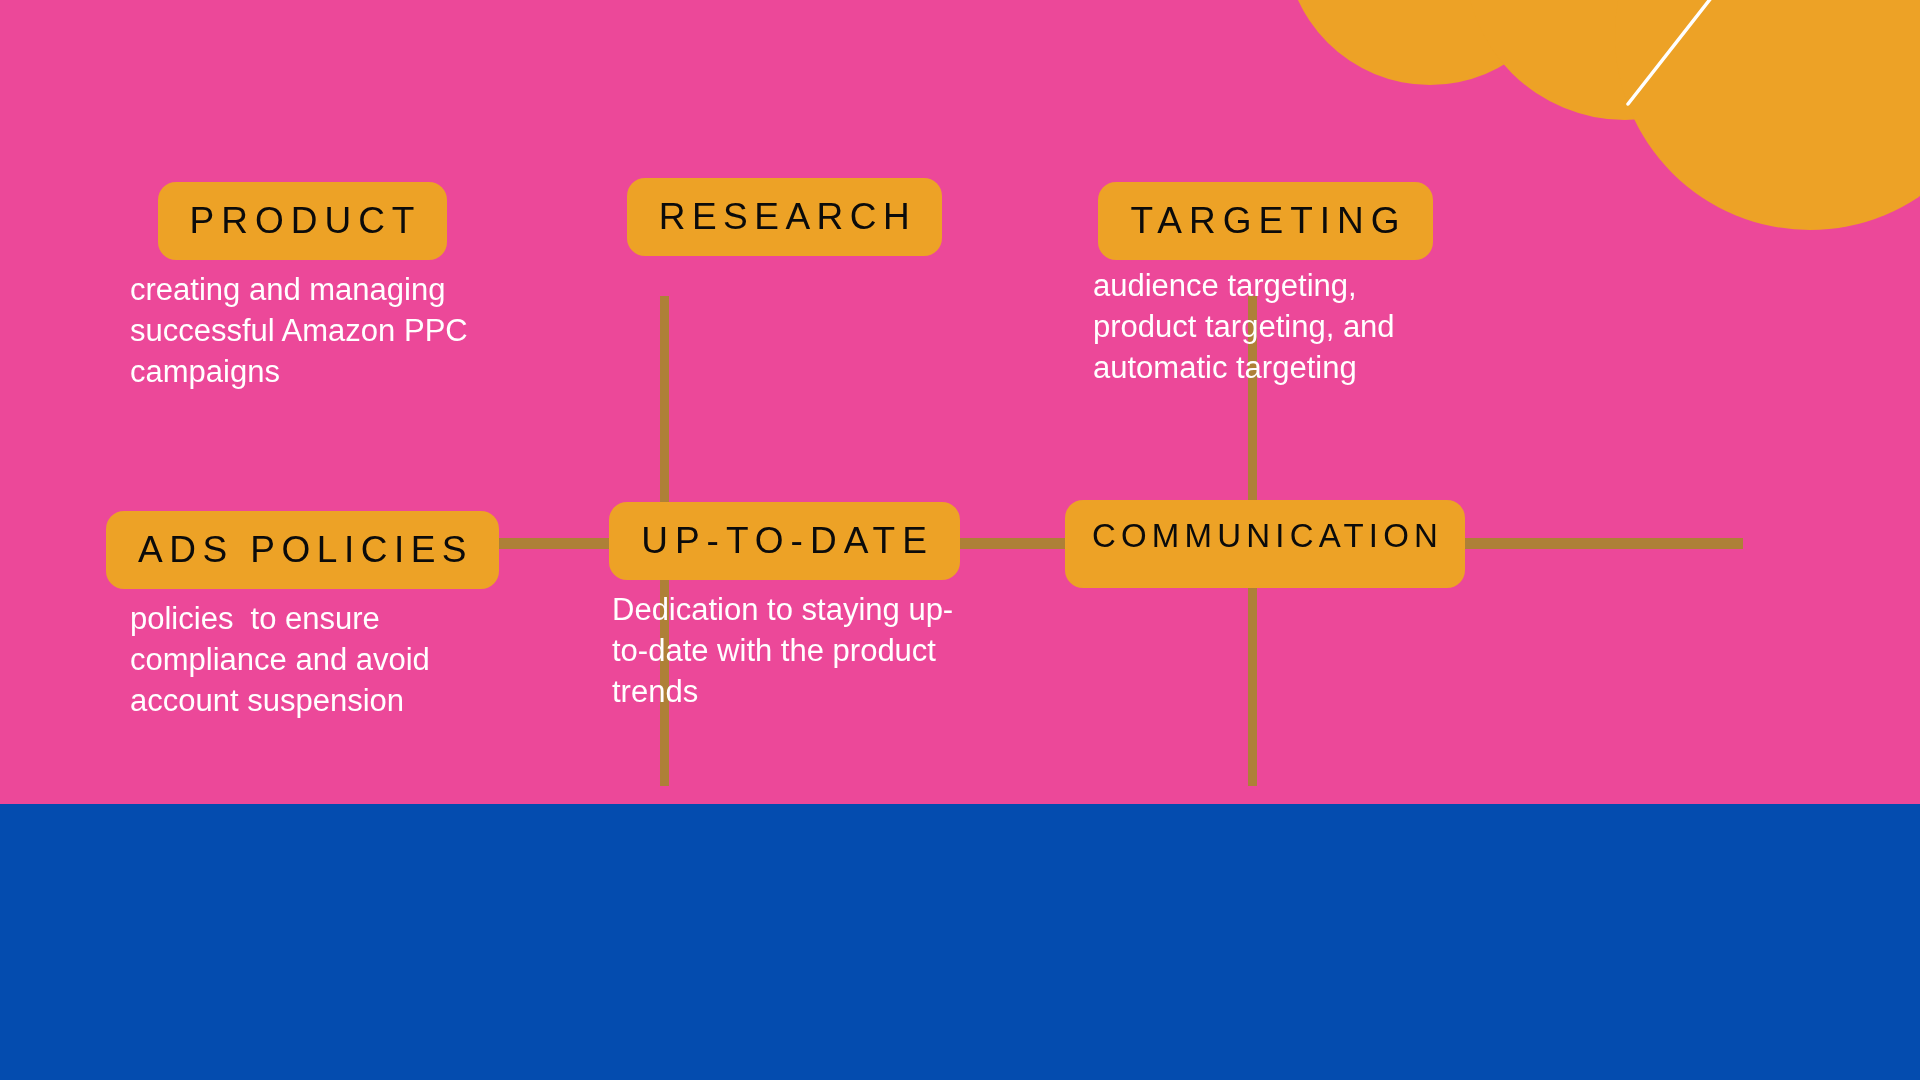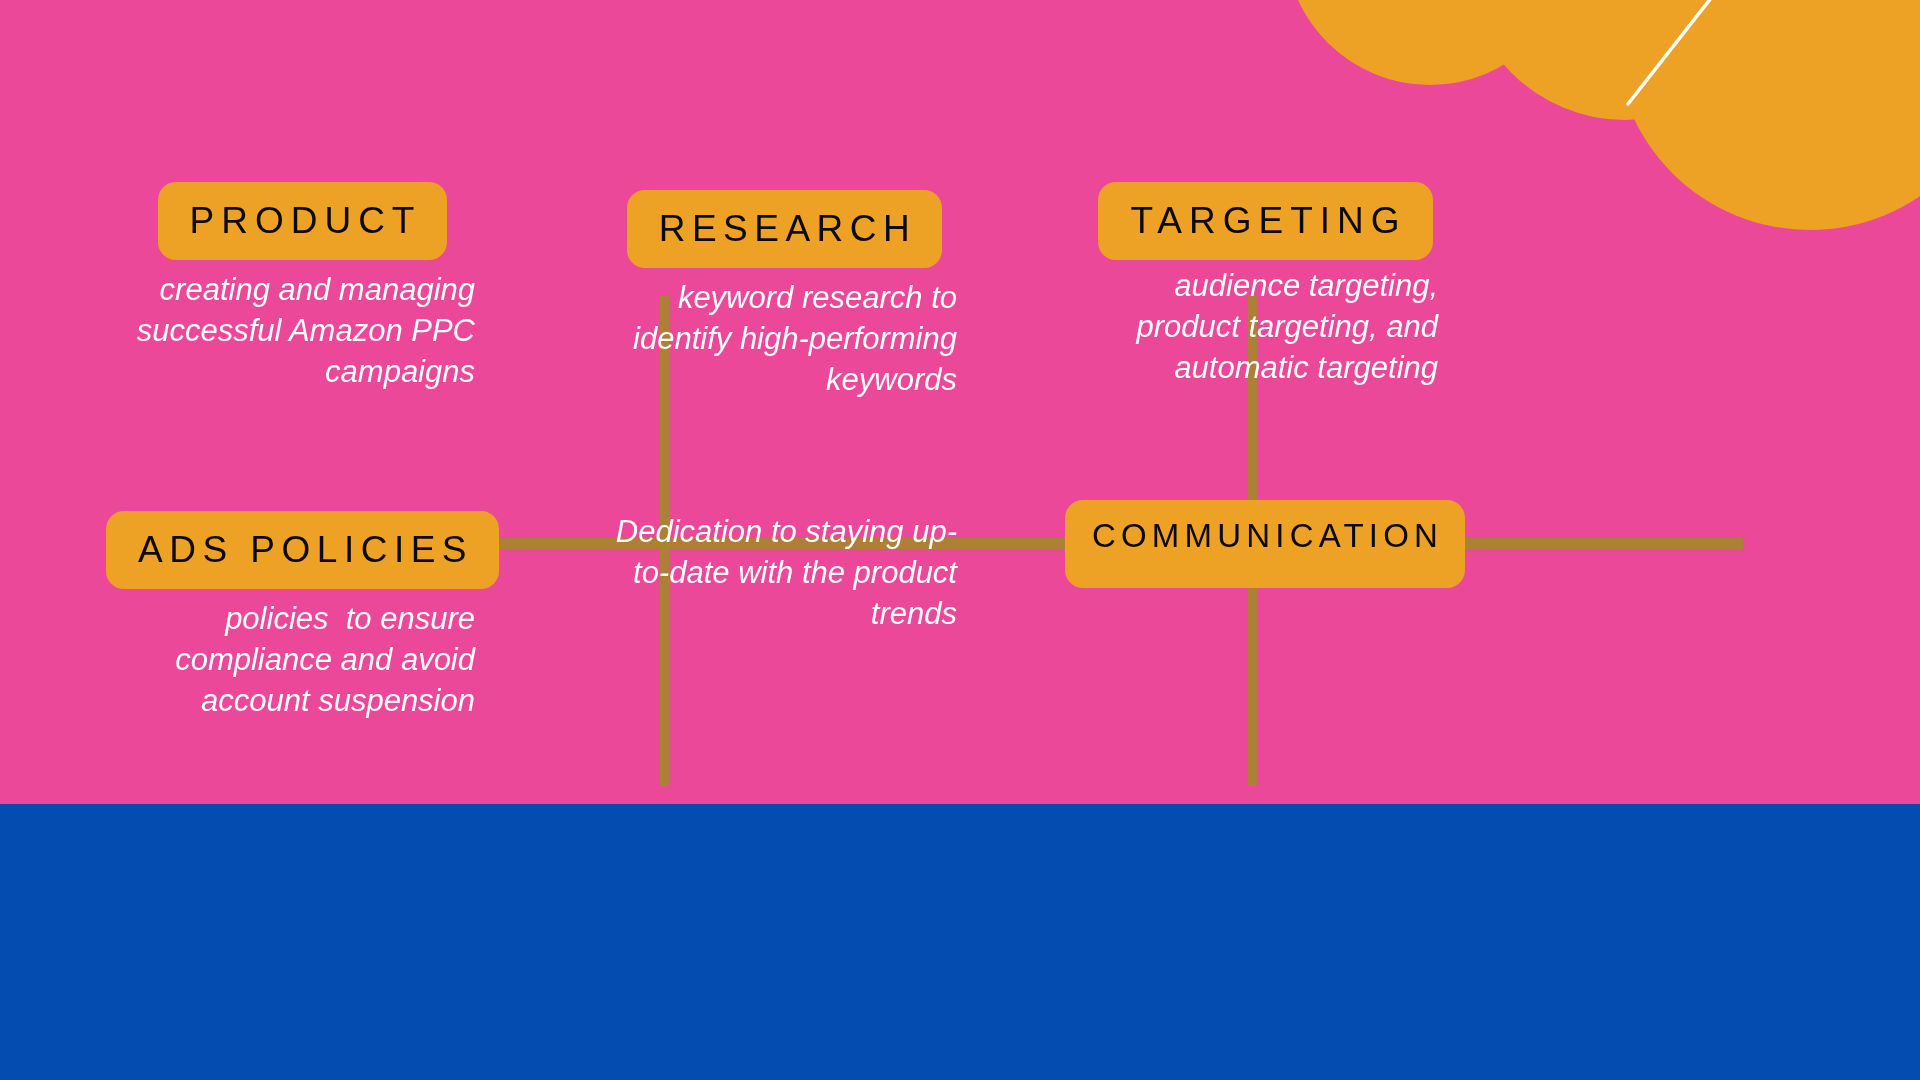--- a/index.html
+++ b/index.html
@@ -61,29 +61,28 @@
     line-height: 1;
     padding: 20px 26px 21px 32px;
     white-space: nowrap;
     text-align: center;
   }
   .desc {
     color: #FFFFFF;
     font-size: 31px;
     font-weight: 300;
     line-height: 1.33;
-    text-align: right;
+    text-align: left;
     margin-top: 9px;
     white-space: pre-wrap;
-    font-style: italic;
   }
 
   
   #cell-product      { left: 130px;  top: 182px; width: 345px; }
-  #cell-research     { left: 612px;  top: 190px; width: 345px; }
+  #cell-research     { left: 612px;  top: 178px; width: 345px; }
   #cell-targeting    { left: 1093px; top: 182px; width: 345px; }
   #cell-ads-policies { left: 130px;  top: 511px; width: 345px; }
   #cell-up-to-date   { left: 612px;  top: 502px; width: 345px; }
   #cell-communication{ left: 1085px; top: 500px; width: 360px; }
 
   #cell-product .badge      { letter-spacing: 7px; }
   #cell-communication .badge{ font-size: 33px; letter-spacing: 5.2px; padding: 19px 22px 36px 27px; }
   #cell-up-to-date .badge   { letter-spacing: 7px; }
   #cell-targeting .badge    { letter-spacing: 7px; text-align: center; }
 
@@ -123,34 +122,34 @@
 
   <div class="grid">
 
     <div class="cell" id="cell-product">
       <div class="badge">PRODUCT</div>
       <div class="desc">creating and managing successful Amazon PPC campaigns</div>
     </div>
 
     <div class="cell" id="cell-research">
       <div class="badge">RESEARCH</div>
-      <div class="desc">keyword research to identify high-performing keywords</div>
     </div>
 
     <div class="cell" id="cell-targeting">
       <div class="badge">TARGETING</div>
       <div class="desc">audience targeting, product targeting, and automatic targeting</div>
     </div>
 
     <div class="cell" id="cell-ads-policies">
       <div class="badge">ADS POLICIES</div>
       <div class="desc">policies  to ensure compliance and avoid account suspension</div>
     </div>
 
     <div class="cell" id="cell-up-to-date">
+      <div class="badge">UP-TO-DATE</div>
       <div class="desc">Dedication to staying up-to-date with the product trends</div>
     </div>
 
     <div class="cell" id="cell-communication">
       <div class="badge">COMMUNICATION</div>
     </div>
 
   </div>
 </div>
 

